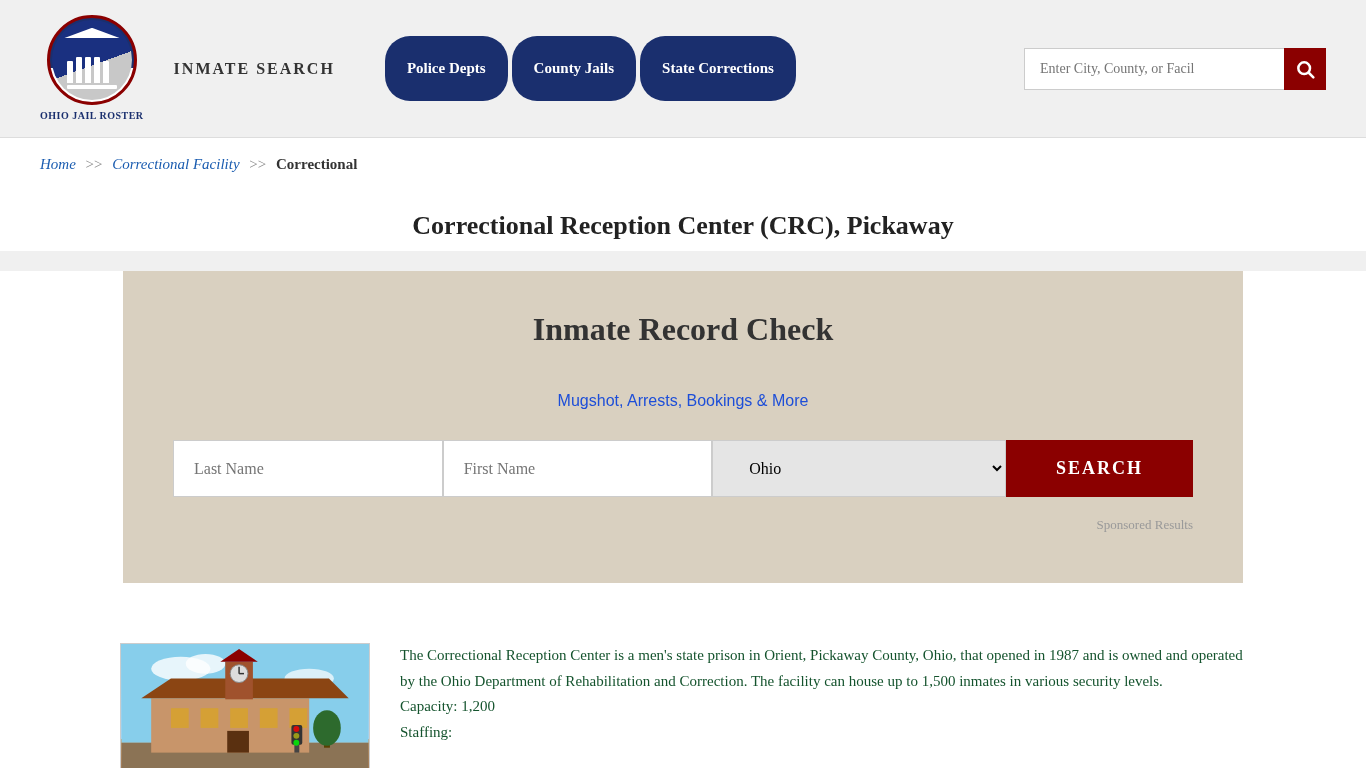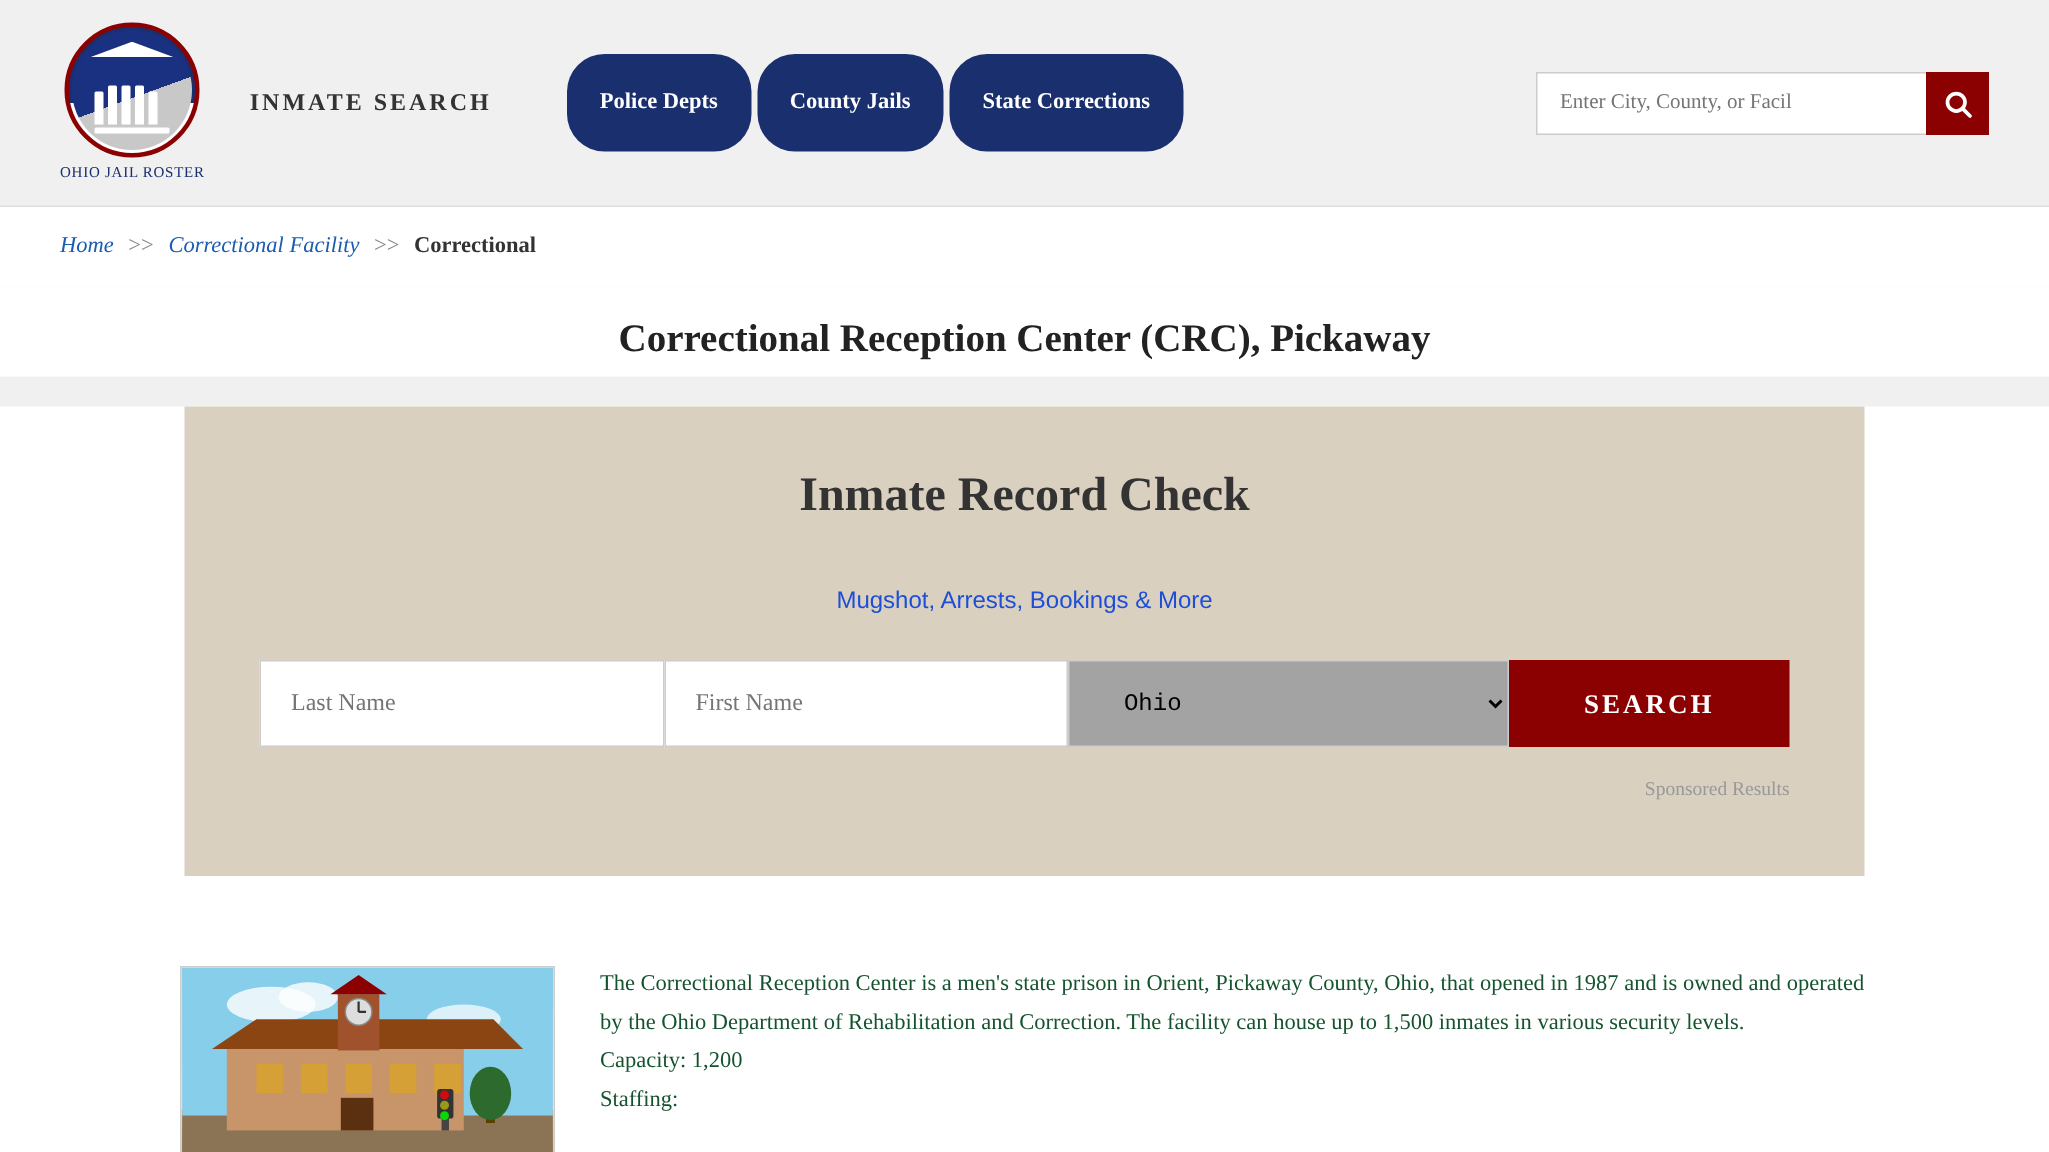--- a/index.html
+++ b/index.html
@@ -65,21 +65,21 @@
       border-right: 27px solid transparent;
       border-bottom: 10px solid white;
       margin-bottom: 2px;
       position: absolute;
       top: 10px;
       left: 50%;
       transform: translateX(-50%);
     }
     .logo-text {
       font-size: 10px;
-      font-weight: normal;
+      font-weight: bold;
       color: #1a2f6e;
       text-align: center;
       text-transform: uppercase;
       letter-spacing: 0.5px;
       margin-top: 4px;
       line-height: 1.3;
     }
     .nav-buttons {
       display: flex;
       gap: 4px;
@@ -183,22 +183,22 @@
       font-size: 16px;
       font-family: Georgia, serif;
       background: white;
       outline: none;
     }
     .record-form select {
       flex: 1;
       border: 1px solid #ccc;
       padding: 18px 32px;
       font-size: 16px;
-      font-family: Liberation Mono, monospace;
-      background: #a3a3a3;
+      font-family: Liberation Serif, serif;
+      background: #e5e5e5;
       outline: none;
       appearance: auto;
     }
     .search-record-btn {
       background: #8b0000;
       color: white;
       border: none;
       padding: 18px 50px;
       font-size: 18px;
       font-weight: bold;

